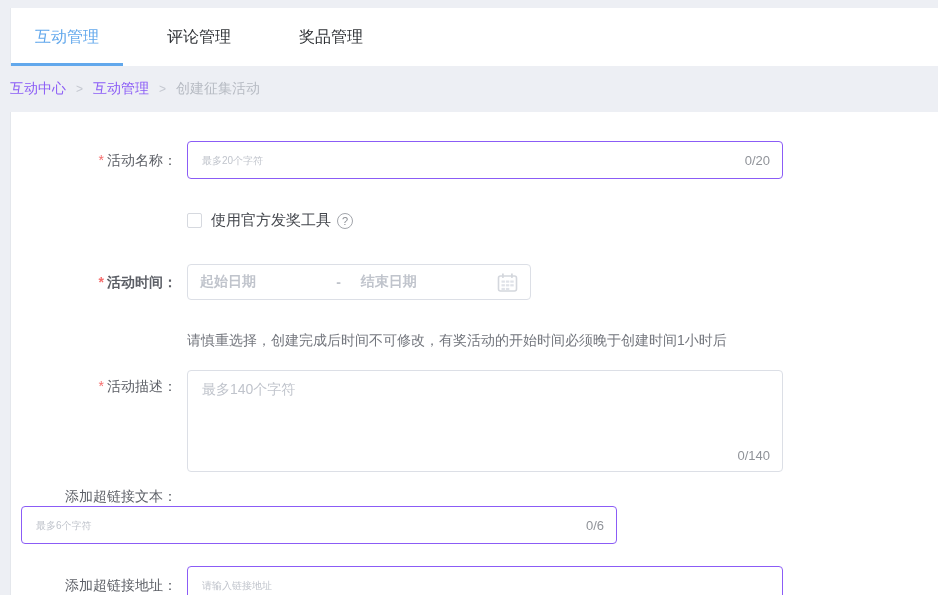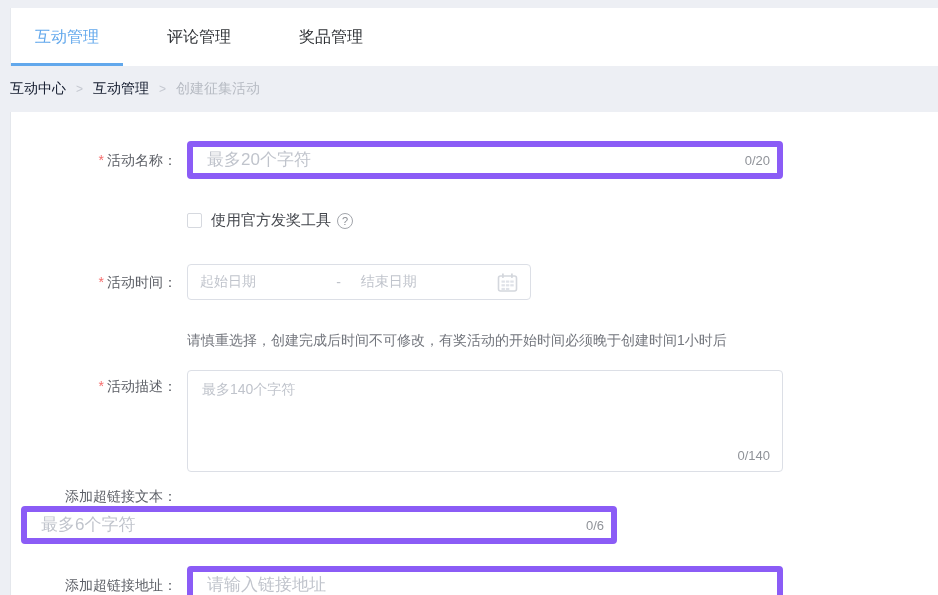--- a/index.html
+++ b/index.html
@@ -41,21 +41,21 @@
 
   
   .breadcrumb-band {
     height: 46px;
     display: flex;
     align-items: center;
     padding-left: 10px;
     background: #edeff4;
     font-size: 14px;
   }
-  .crumb { color: #0f172a; cursor: pointer; }
+  .crumb { color: #8b5cf6; cursor: pointer; }
   .crumb.last { color: #b7bbc3; cursor: default; }
   .crumb-sep { color: #c4c8d0; margin: 0 10px; font-size: 12px; }
 
   
   .form-card {
     margin-left: 10px;
     background: #fff;
     border-left: 1px solid #e4e7ec;
     height: 483px;
     padding-top: 29px;
@@ -69,24 +69,24 @@
     color: #5c5f66;
     padding-left: 9px;
   }
   .control-col { margin-left: 10px; }
   .req { color: #f56c6c; margin-right: 3px; }
 
   .input-wrap { position: relative; width: 596px; }
   input.text-input {
     width: 100%;
     height: 38px;
-    border: 6px solid #8b5cf6;
+    border: 1px solid #8b5cf6;
     border-radius: 4px;
     padding: 0 52px 0 14px;
-    font-size: 17px;
+    font-size: 10px;
     color: #333;
     font-family: inherit;
     outline: none;
     background: #fff;
   }
   input.text-input.no-counter { padding-right: 14px; }
   input::placeholder, textarea::placeholder { color: #c0c4cc; }
   .counter {
     position: absolute;
     right: 13px;
@@ -115,21 +115,21 @@
     color: #8c8f95;
     font-size: 11px;
     line-height: 14px;
     display: inline-flex;
     align-items: center;
     justify-content: center;
     cursor: pointer;
   }
 
   
-  .row-date { margin-top: 34px; }
+  .row-date { margin-top: 34px; font-weight: bold; }
   .date-box {
     width: 344px;
     height: 36px;
     border: 1px solid #dcdfe6;
     border-radius: 4px;
     display: flex;
     align-items: center;
     padding: 0 12px;
     background: #fff;
     cursor: pointer;

